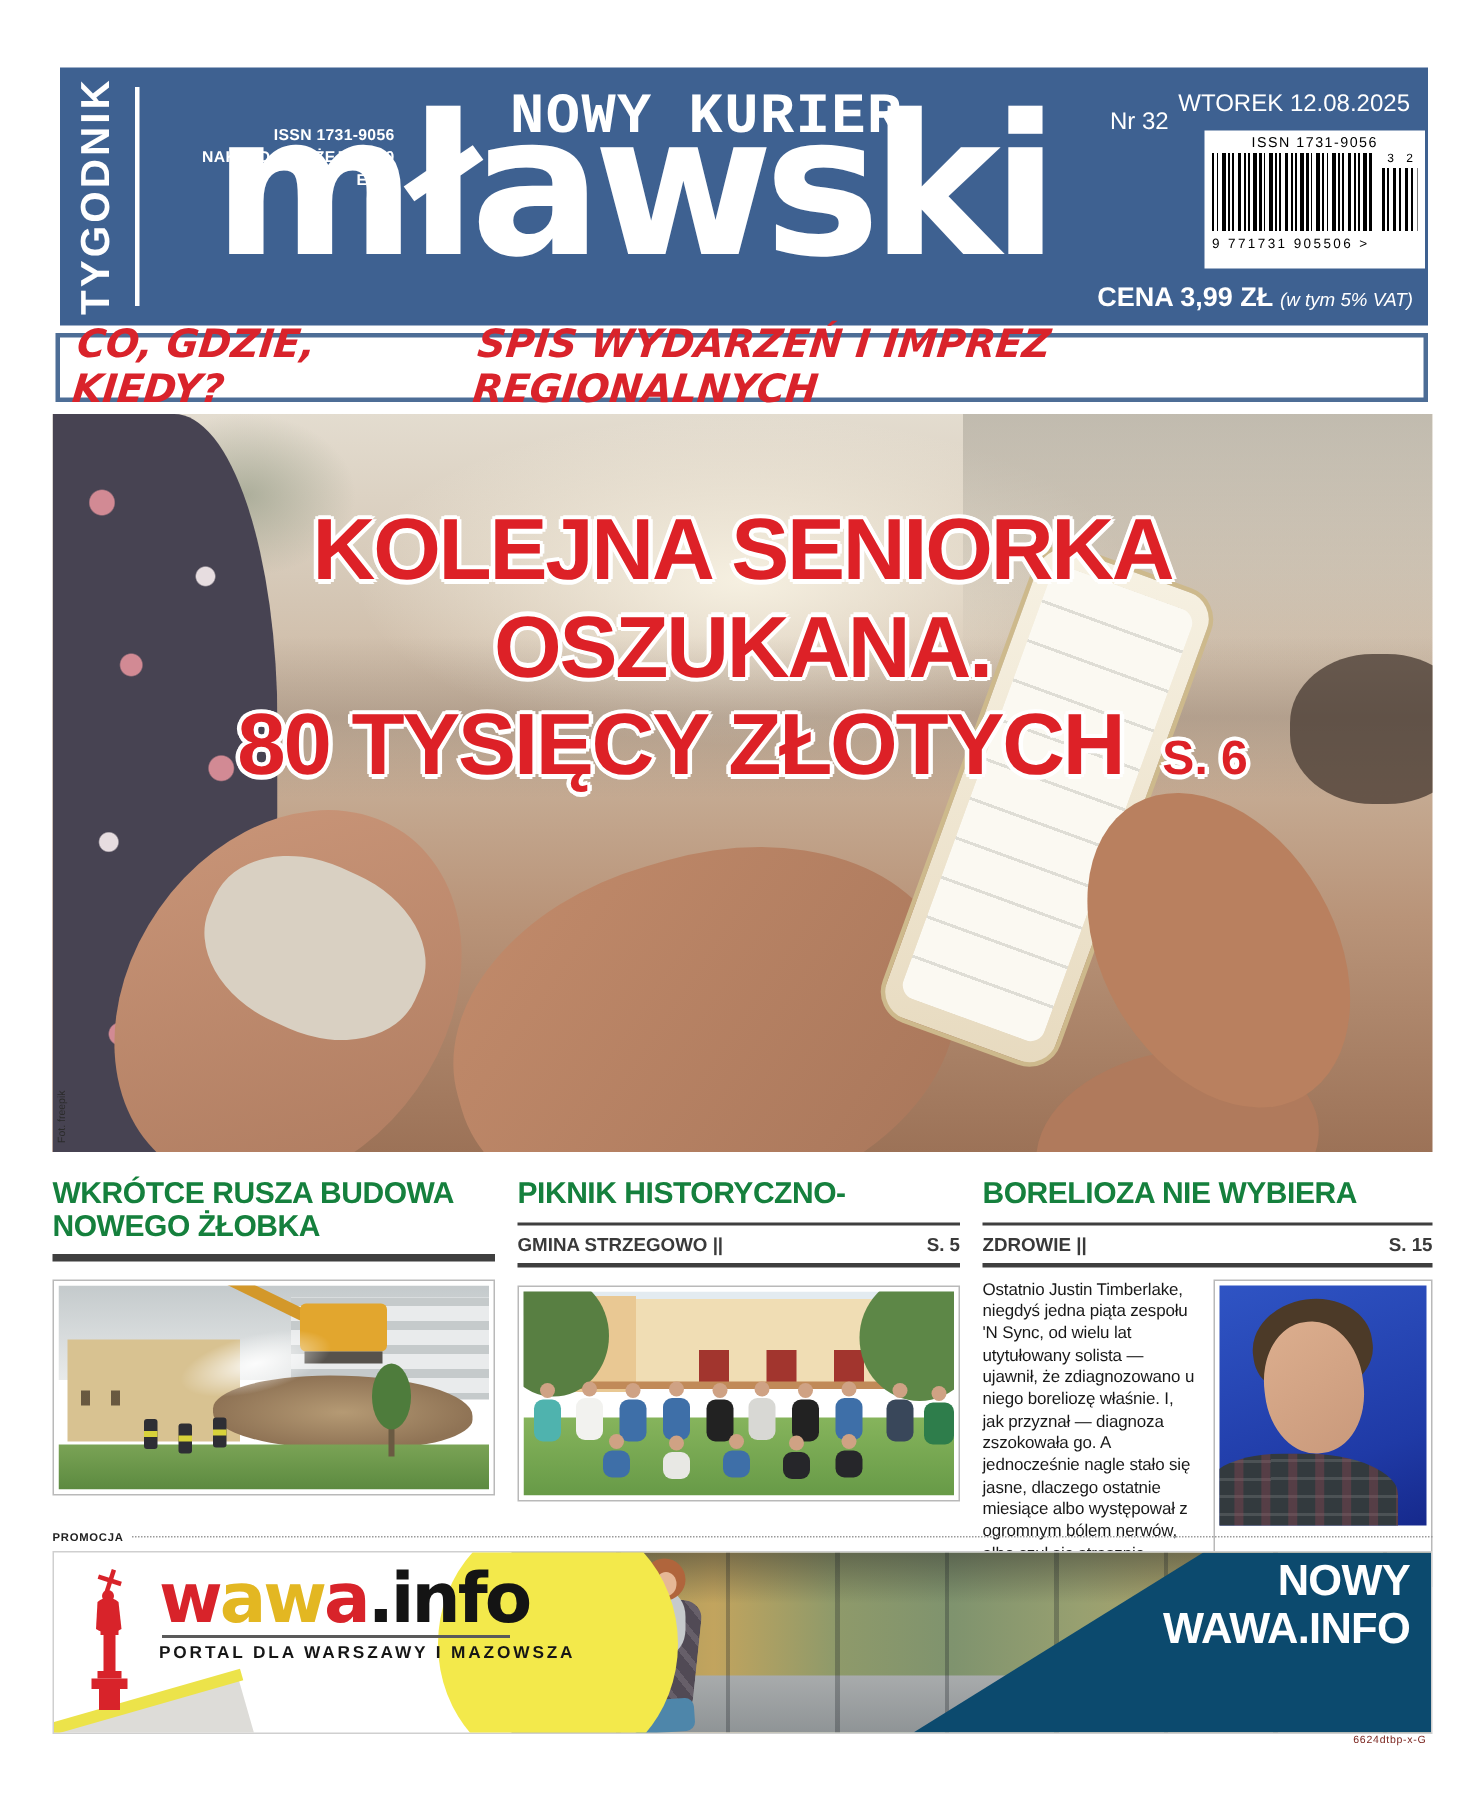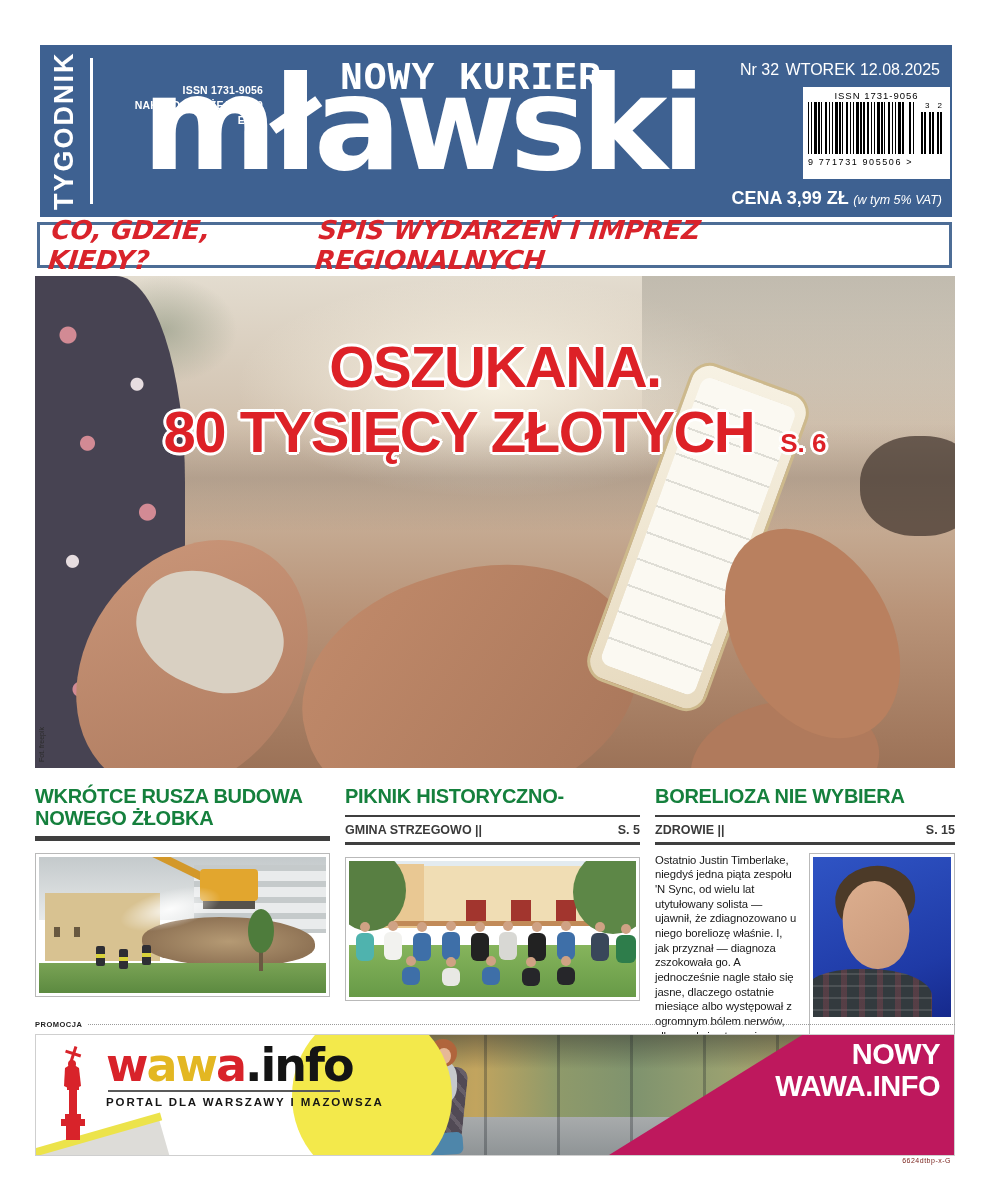--- a/index.html
+++ b/index.html
@@ -7,21 +7,21 @@
   .abs{position:absolute;}
 
   
   .masthead{left:40px;top:45px;width:912px;height:172px;background:#3e6191;color:#fff;}
   .tygodnik{left:6px;top:8px;bottom:8px;width:36px;display:flex;align-items:center;justify-content:center;
     writing-mode:vertical-rl;transform:rotate(180deg);font-weight:bold;font-size:27px;letter-spacing:2px;}
   .mast-vline{left:50px;top:13px;bottom:13px;width:3px;background:#fff;}
   .issn-block{left:88px;top:38px;width:135px;text-align:right;font-size:10.5px;line-height:1.45;font-weight:bold;letter-spacing:.2px;}
   .title-main{left:102px;top:14px;font-size:130px;font-weight:bold;line-height:1;letter-spacing:-6px;font-family:"DejaVu Sans","Liberation Sans",sans-serif;}
   .title-top{left:300px;top:12px;font-size:38px;font-weight:800;letter-spacing:1px;font-family:Liberation Mono, monospace;}
-  .issue-no{left:700px;top:16px;font-size:16px;}
+  .issue-no{left:700px;top:28px;font-size:16px;}
   .mast-date{right:12px;top:16px;font-size:16px;}
   .barcode{left:763px;top:42px;width:147px;height:92px;background:#fff;color:#000;padding:3px 5px;box-sizing:border-box;}
   .bc-issn{text-align:center;font-size:9.5px;letter-spacing:1px;}
   .bc-row{display:flex;gap:5px;height:52px;margin-top:1px;}
   .bc-main{flex:1;background:repeating-linear-gradient(90deg,#000 0 1.5px,#fff 1.5px 3px,#000 3px 4px,#fff 4px 6.5px,#000 6.5px 9px,#fff 9px 10.5px);}
   .bc-sup-wrap{width:24px;display:flex;flex-direction:column;}
   .bc-sup-num{font-size:8px;letter-spacing:3px;text-align:right;line-height:1;}
   .bc-sup{flex:1;margin-top:2px;background:repeating-linear-gradient(90deg,#000 0 2px,#fff 2px 3.5px,#000 3.5px 5px,#fff 5px 8px);}
   .bc-digits{font-size:9px;letter-spacing:1.6px;margin-top:3px;}
   .towns{left:66px;bottom:9px;font-size:11.5px;font-weight:bold;letter-spacing:.1px;word-spacing:3px;}
@@ -50,21 +50,21 @@
   .h-hand{left:265px;top:295px;width:340px;height:235px;background:linear-gradient(140deg,#c28b6b,#a8765a);border-radius:48%;transform:rotate(-16deg);}
   .h-phone{left:600px;top:92px;width:120px;height:332px;transform:rotate(20deg);border-radius:22px;
     background:linear-gradient(160deg,#f7f2e4,#e7dabf);border:3px solid #cdb98c;}
   .h-screen{position:absolute;left:10px;right:10px;top:12px;bottom:14px;background:#fbf9f2;border-radius:10px;
     background-image:repeating-linear-gradient(180deg,rgba(0,0,0,0) 0 26px,rgba(150,150,140,.28) 26px 28px);}
   .h-fing1{left:700px;top:245px;width:155px;height:225px;background:#b9805f;border-radius:50%;transform:rotate(-30deg);}
   .h-fing2{left:655px;top:425px;width:190px;height:125px;background:#b07a5c;border-radius:50%;transform:rotate(-10deg);}
   .h-pot{right:-25px;top:160px;width:120px;height:100px;background:rgba(70,56,48,.75);border-radius:46%;}
   .h-headline{left:0;right:0;top:58px;text-align:center;font-weight:800;color:#dd2127;font-size:58px;line-height:65px;letter-spacing:-1.5px;
     text-shadow:3px 0 0 #fff,-3px 0 0 #fff,0 3px 0 #fff,0 -3px 0 #fff,2px 2px 0 #fff,-2px 2px 0 #fff,2px -2px 0 #fff,-2px -2px 0 #fff;}
-  .h-sref{font-size:26px;letter-spacing:0;margin-left:26px;}
+  .h-sref{font-size:32px;letter-spacing:0;margin-left:26px;}
   .h-credit{left:3px;bottom:6px;writing-mode:vertical-rl;transform:rotate(180deg);font-size:7px;color:#2b2b2b;}
 
   
   .articles{left:35px;top:786px;width:920px;display:grid;grid-template-columns:295px 295px 300px;column-gap:15px;align-items:start;}
   .art{display:flex;flex-direction:column;}
   .a-title{font-size:20px;font-weight:800;line-height:1.08;letter-spacing:-.3px;color:#15803d;}
   .a-rule-top{height:2px;background:#3f3f3f;margin-top:7px;}
   .a-meta{display:flex;justify-content:space-between;font-size:12.5px;font-weight:bold;color:#3a3a3a;padding:6px 0 5px;}
   .a-rule-bot{height:3px;background:#3f3f3f;}
   .frame{border:1px solid #b9b9b9;background:#fff;padding:3px;margin-top:12px;}
@@ -120,21 +120,21 @@
   .bench{position:absolute;background:#e0c43c;border-radius:2px;}
   .w-coat{position:absolute;left:68px;top:30px;width:56px;height:76px;background:#514a55;border-radius:12px;transform:rotate(6deg);
     background-image:repeating-linear-gradient(45deg,rgba(200,190,195,.18) 0 4px,rgba(0,0,0,0) 4px 12px);}
   .w-scarf{position:absolute;left:86px;top:26px;width:30px;height:42px;background:#c6cacc;border-radius:40%;}
   .w-hair{position:absolute;left:88px;top:4px;width:28px;height:28px;background:#b0653c;border-radius:50%;}
   .w-face{position:absolute;left:96px;top:13px;width:14px;height:16px;background:#e6b896;border-radius:50%;}
   .w-jeans{position:absolute;left:80px;bottom:0;width:42px;height:22px;background:#4e86aa;border-radius:6px;transform:rotate(-4deg);}
   .b-yellow{left:256px;top:-26px;width:160px;height:174px;background:#f3e94b;border-radius:50%;z-index:2;}
   .b-corner-gray{left:-22px;bottom:-36px;width:155px;height:52px;background:#dddcd8;transform:rotate(-16deg);z-index:2;}
   .b-corner-yel{left:-22px;bottom:14px;width:150px;height:8px;background:#ece34a;transform:rotate(-16deg);z-index:2;}
-  .b-red{right:0;top:0;bottom:0;width:345px;background:#be185d;clip-path:polygon(56% 0,100% 0,100% 100%,0 100%);z-index:3;}
+  .b-red{right:0;top:0;bottom:0;width:345px;background:#0c4a6e;clip-path:polygon(56% 0,100% 0,100% 100%,0 100%);z-index:3;}
   .b-red-text{position:absolute;right:14px;top:3px;text-align:right;color:#fff;font-weight:800;font-size:29px;line-height:1.12;letter-spacing:-.5px;}
   .b-logo{left:16px;top:9px;z-index:4;display:flex;align-items:flex-start;}
   .b-logo-col{margin-left:10px;}
   .wordmark{font-family:"DejaVu Sans","Liberation Sans",sans-serif;font-weight:bold;font-size:46px;line-height:.92;letter-spacing:-2px;}
   .lw1,.la2{color:#d8232a;} .la1,.lw2{color:#e3b722;} .ldot,.linfo{color:#141414;}
   .logo-rule{width:232px;border-top:2px solid #5a5a5a;margin:4px 0 4px 2px;}
   .tagline{font-size:11.5px;font-weight:bold;letter-spacing:1.9px;color:#161616;white-space:nowrap;}
   .b-code{right:37px;top:1157px;font-size:7px;color:#7a241e;letter-spacing:.5px;}
 </style>
 </head>
@@ -182,20 +182,21 @@
   <div class="abs h-arm"></div>
   <div class="abs h-cuff"></div>
   <div class="abs h-hand"></div>
   <div class="abs h-fing2"></div>
   <div class="abs h-phone">
     <div class="h-screen"></div>
   </div>
   <div class="abs h-fing1"></div>
   <div class="abs h-pot"></div>
   <div class="abs h-headline">
+    <div>KOLEJNA SENIORKA</div>
     <div>OSZUKANA.</div>
     <div><span>80 TYSIĘCY ZŁOTYCH</span><span class="h-sref">S. 6</span></div>
   </div>
   <div class="abs h-credit">Fot. freepik</div>
 </div>
 
 <div class="abs articles">
 
   <div class="art">
     <div class="a-title">

